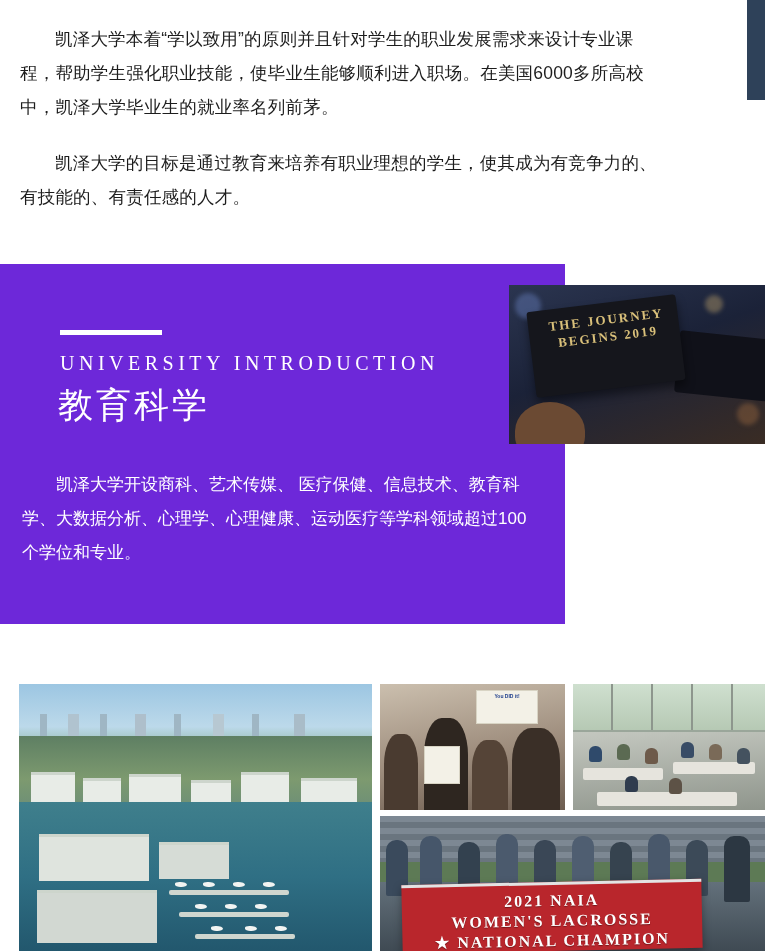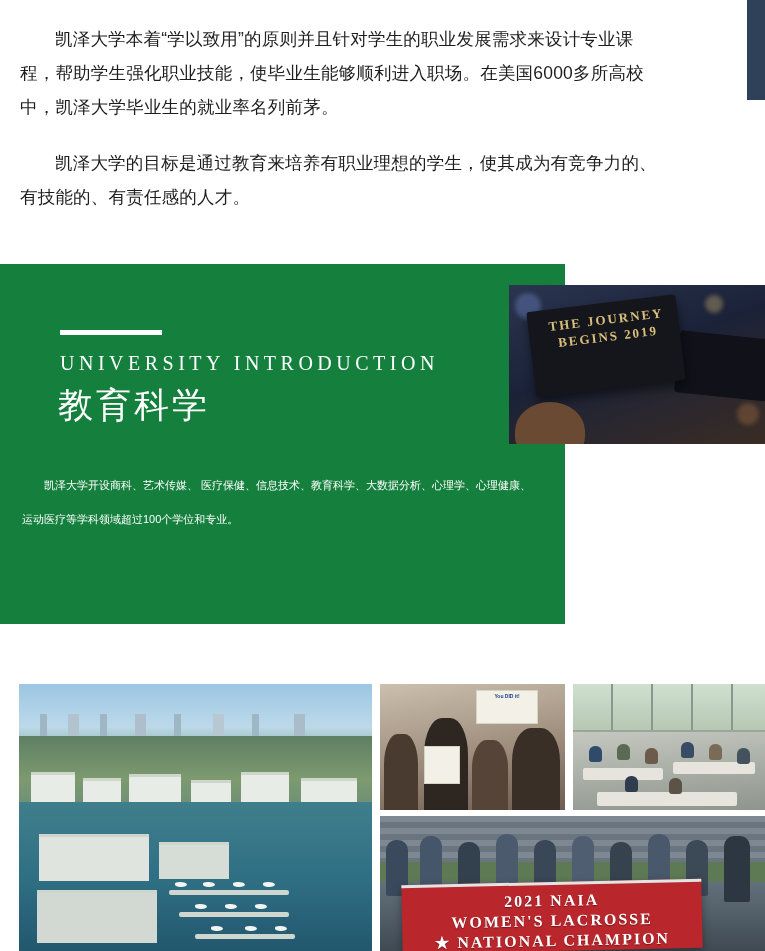--- a/index.html
+++ b/index.html
@@ -52,21 +52,21 @@
     color: #1d1d1d;
   }
 
   
   .dark-section {
     position: absolute;
     left: 0;
     top: 264px;
     width: 565px;
     height: 360px;
-    background: #15803d;
+    background: #6d28d9;
   }
   .dark-rule {
     position: absolute;
     left: 60px;
     top: 66px;
     width: 102px;
     height: 5px;
     background: #ffffff;
   }
   .eyebrow {
@@ -86,21 +86,21 @@
     letter-spacing: 3px;
     color: #ffffff;
     font-weight: normal;
     margin: 0;
   }
   .dark-body {
     position: absolute;
     left: 22px;
     top: 204px;
     width: 518px;
-    font-size: 11px;
+    font-size: 17px;
     line-height: 34px;
     color: #ffffff;
     text-indent: 2em;
     margin: 0;
   }
 
   
   .photo {
     position: absolute;
     overflow: hidden;

